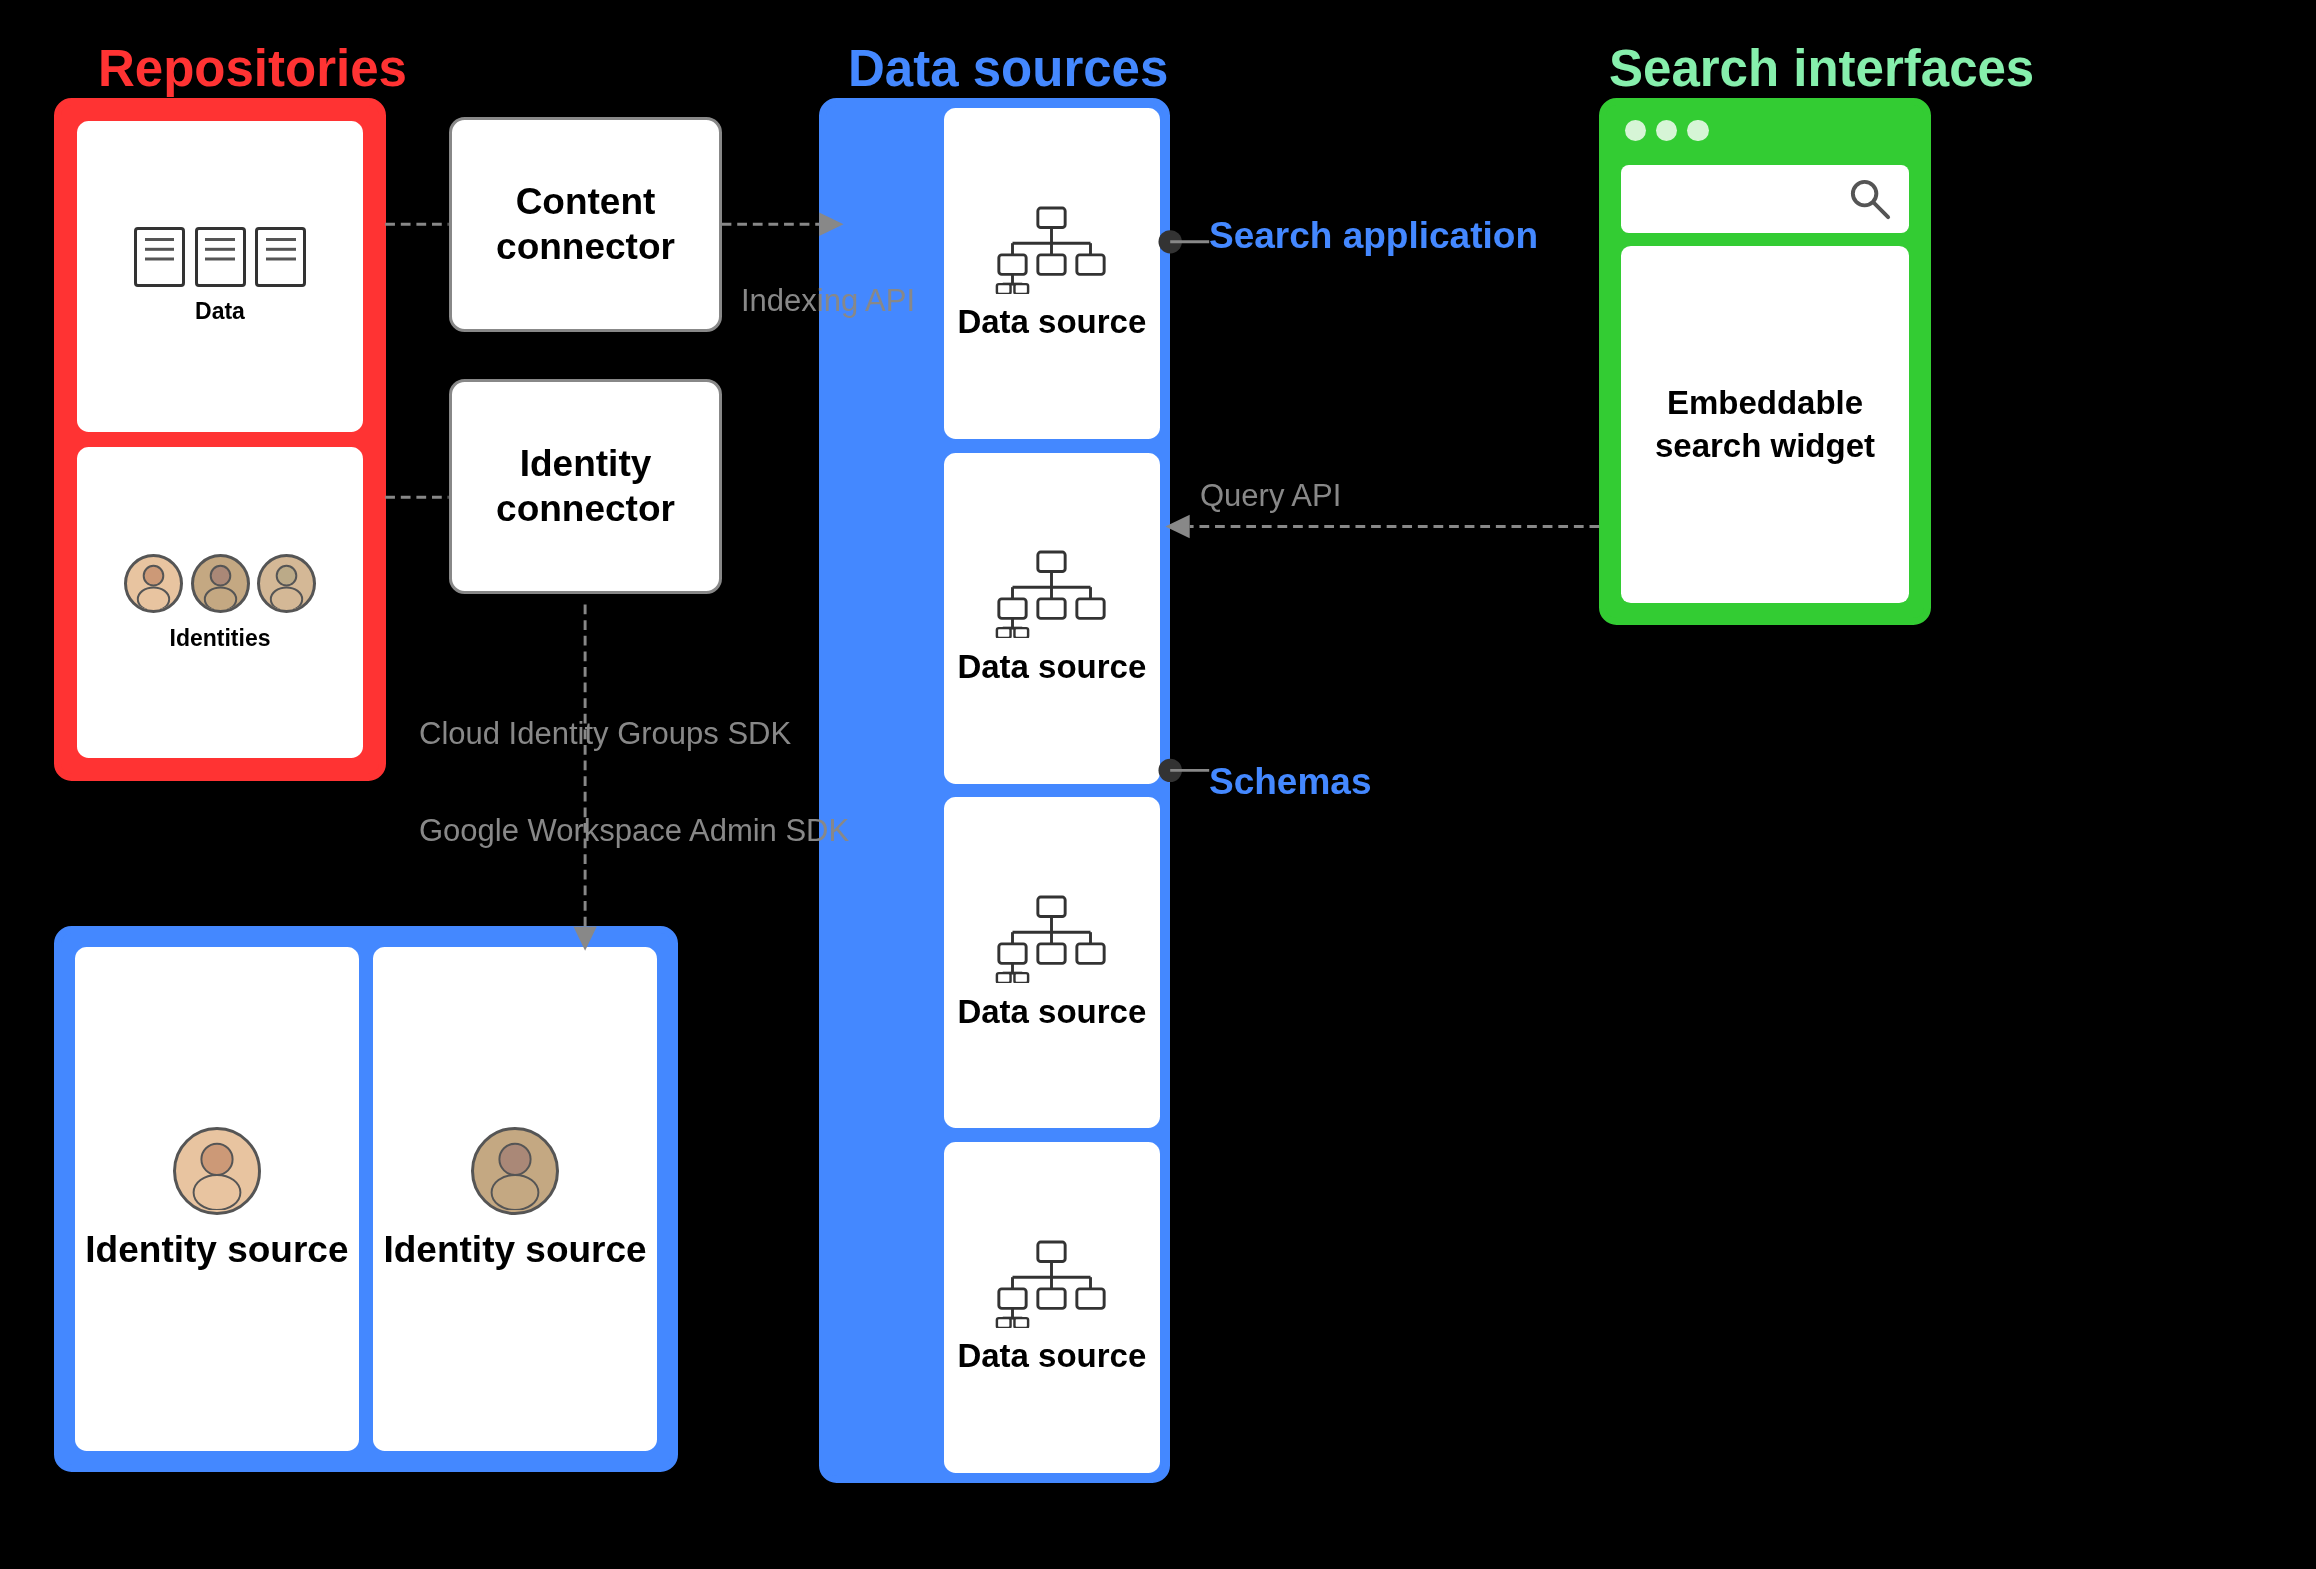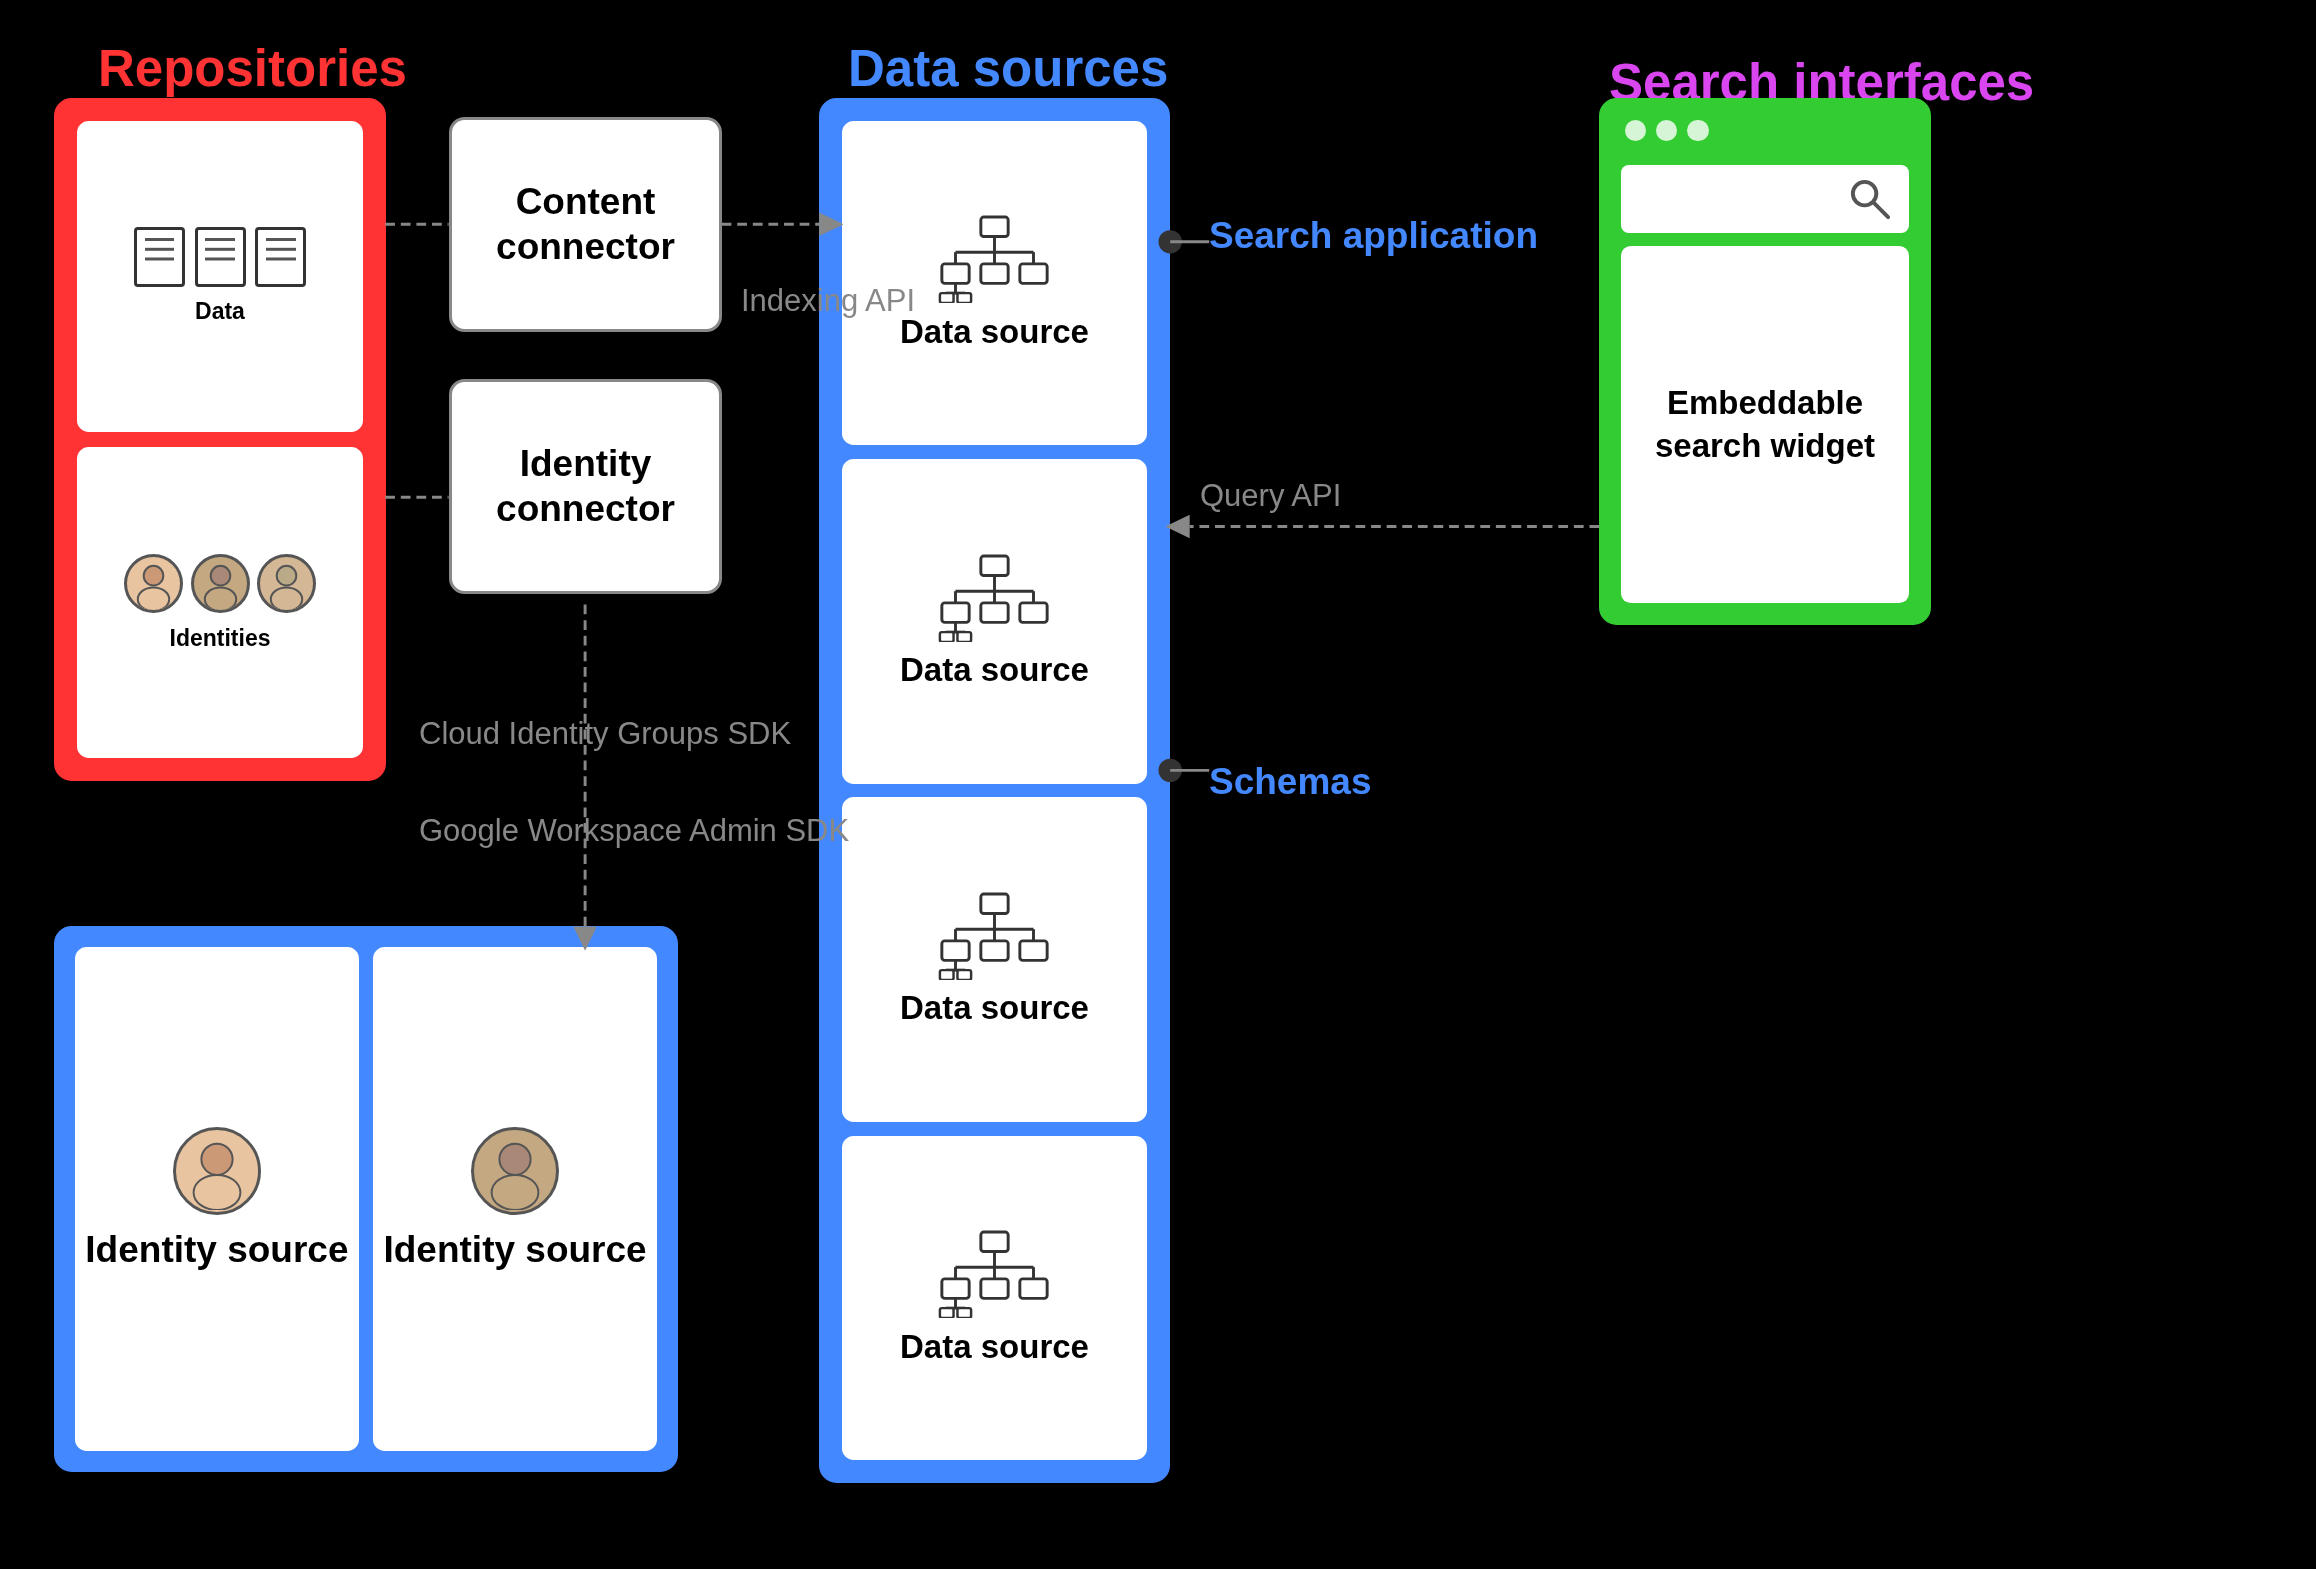--- a/index.html
+++ b/index.html
@@ -30,23 +30,22 @@
       color: #ff3333;
       left: 98px;
     }
 
     .label-data-sources {
       color: #4488ff;
       left: 848px;
     }
 
     .label-search-interfaces {
-      color: #d946ef;
+      color: #86efac;
       left: 1609px;
-      margin-top: 14px;
     }
 
     
     .repositories-box {
       position: absolute;
       left: 54px;
       top: 98px;
       width: 332px;
       height: 683px;
       border: 7.8px solid #ff3333;
@@ -166,21 +165,22 @@
       left: 819px;
       top: 98px;
       width: 351px;
       height: 1385px;
       border: 7.8px solid #4488ff;
       border-radius: 17.6px;
       background: #4488ff;
       display: flex;
       flex-direction: column;
       gap: 13.7px;
-      padding: 16px;
+      padding: 3px;
+      align-items: flex-end;
     }
 
     .data-source-inner {
       background: white;
       border-radius: 11.7px;
       flex: 1;
       display: flex;
       flex-direction: column;
       align-items: center;
       justify-content: center;

